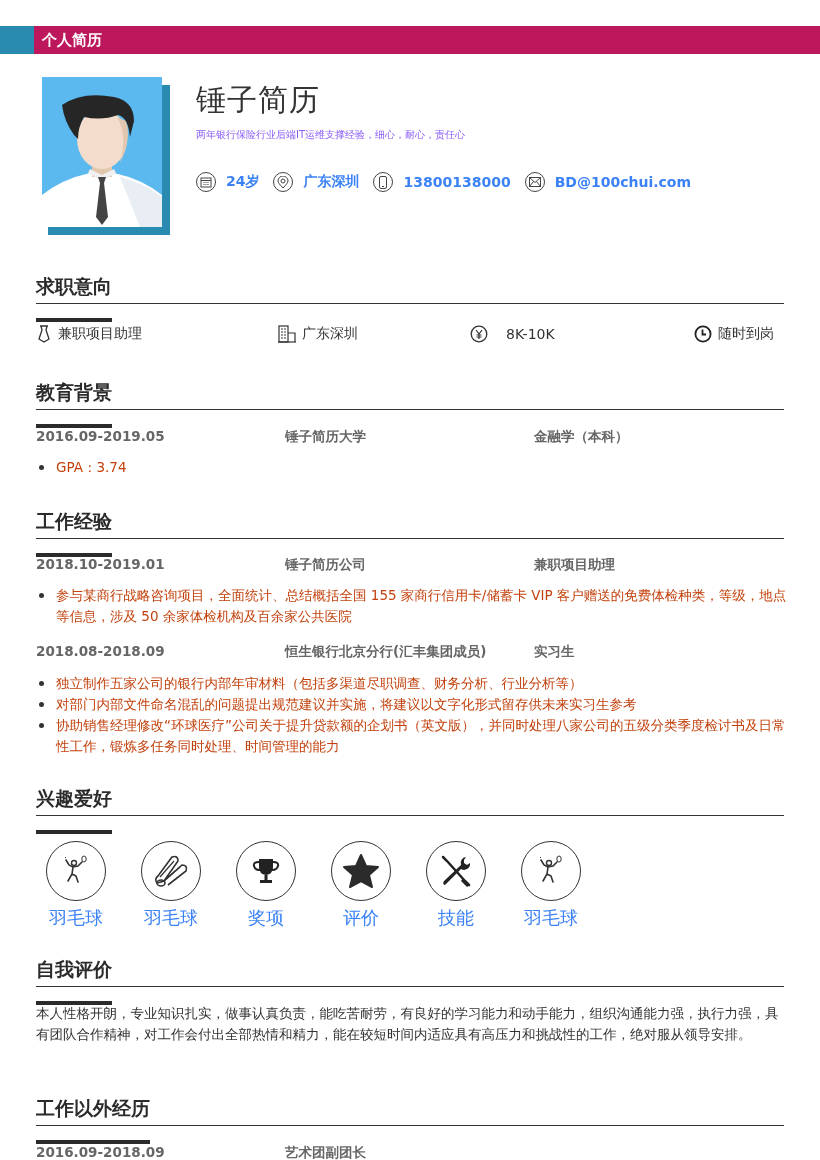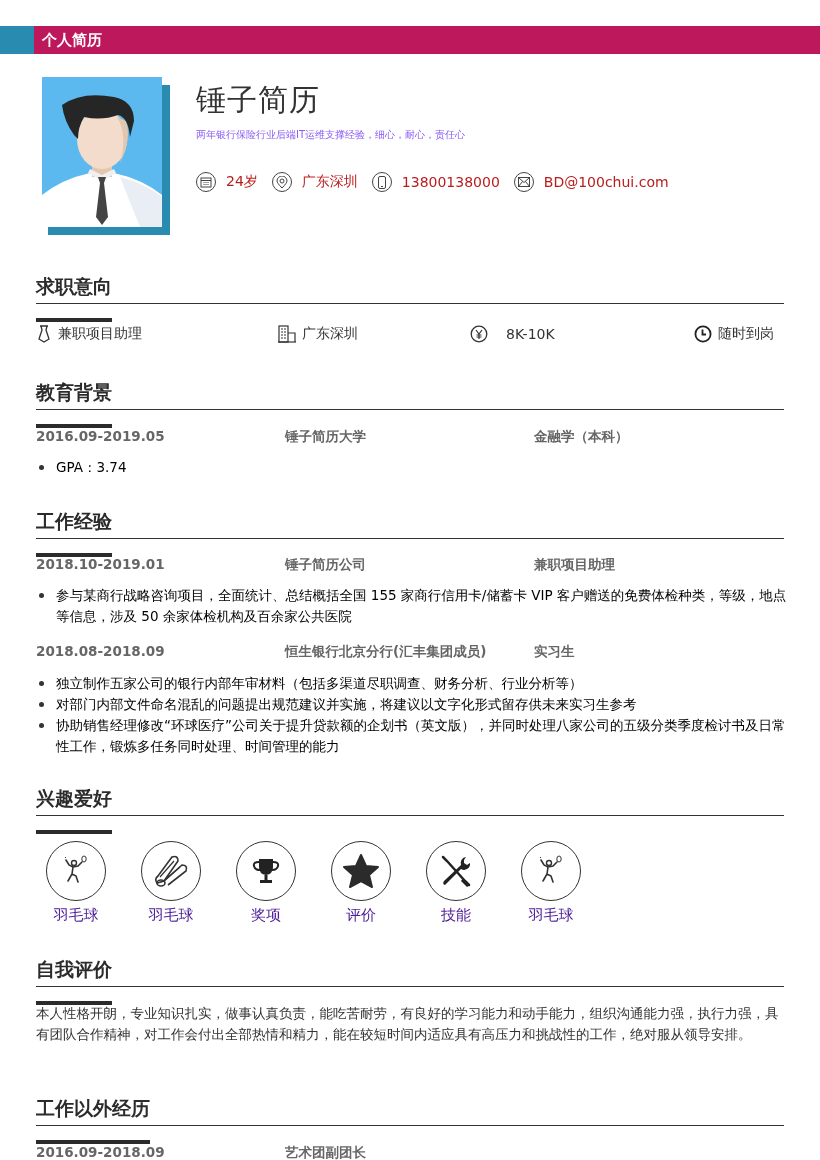--- a/index.html
+++ b/index.html
@@ -9,42 +9,42 @@
   .topbar { position: absolute; left: 0; top: 26px; width: 820px; height: 28px; background: #be185d; }
   .topbar .accent { position: absolute; left: 0; top: 0; width: 34px; height: 28px; background: #2a8bb0; }
   .topbar .title { position: absolute; left: 42px; top: 5px; color: #fff; font-size: 15px; font-weight: bold; line-height: 18px; }
 
   .photo-wrap { position: absolute; left: 42px; top: 77px; width: 128px; height: 158px; }
   .photo-shadow { position: absolute; left: 6px; top: 8px; width: 122px; height: 150px; background: #2a8bb0; }
   .photo { position: absolute; left: 0; top: 0; width: 120px; height: 150px; background: #5bb9f0; overflow: hidden; }
 
   .name { position: absolute; left: 196px; top: 80px; font-size: 30px; color: #333; letter-spacing: 1px; }
   .tagline { position: absolute; left: 196px; top: 128px; font-size: 10px; color: #8b5cf6; }
-  .contacts { position: absolute; left: 196px; top: 172px; display: flex; align-items: center; font-size: 14px; color: #b91c1c; }
+  .contacts { position: absolute; left: 196px; top: 172px; display: flex; align-items: center; font-size: 14px; color: #3b82f6; font-weight: bold; }
   .contact { display: flex; align-items: center; margin-right: 14px; }
   .c-icon { width: 20px; height: 20px; border: 1px solid #444; border-radius: 50%; display: inline-flex; align-items: center; justify-content: center; margin-right: 10px; }
 
   .section-h { position: absolute; left: 36px; width: 748px; height: 32px; border-bottom: 1.5px solid #333; }
   .section-h .label { position: absolute; left: 0; top: 2px; font-size: 19px; font-weight: bold; color: #2b2b2b; padding-bottom: 20px; border-bottom: 4px solid #2b2b2b; line-height: 24px; }
 
   .row3 { position: absolute; left: 36px; width: 748px; font-size: 13.5px; font-weight: bold; color: #666; }
   .row3 span { position: absolute; top: 0; white-space: nowrap; }
   .c1 { left: 0; } .c2 { left: 249px; } .c3 { left: 498px; }
 
-  ul.bullets { position: absolute; left: 36px; width: 752px; list-style: none; font-size: 13.5px; color: #000000; line-height: 21px; }
+  ul.bullets { position: absolute; left: 36px; width: 752px; list-style: none; font-size: 13.5px; color: #c2410c; line-height: 21px; }
   ul.bullets li { position: relative; padding-left: 20px; }
   ul.bullets li::before { content: ""; position: absolute; left: 3px; top: 8px; width: 5px; height: 5px; border-radius: 50%; background: #333; }
 
   .intent { position: absolute; top: 325px; display: flex; align-items: center; font-size: 14px; color: #333; }
   .intent svg { margin-right: 6px; }
 
   .hobbies { position: absolute; left: 46px; top: 841px; display: flex; }
   .hobby { width: 95px; display: flex; flex-direction: column; align-items: flex-start; }
   .hobby .circle { width: 60px; height: 60px; border: 1.3px solid #333; border-radius: 50%; display: flex; align-items: center; justify-content: center; background: #fff; }
-  .hobby .h-label { width: 60px; text-align: center; font-size: 15px; color: #4c1d95; margin-top: 5px; }
+  .hobby .h-label { width: 60px; text-align: center; font-size: 18px; color: #3b82f6; margin-top: 5px; }
 
   .selfeval { position: absolute; left: 36px; top: 1003px; width: 752px; font-size: 13.5px; color: #333; line-height: 21px; }
 </style>
 </head>
 <body>
 
 <div class="topbar">
   <div class="accent"></div>
   <div class="title">个人简历</div>
 </div>

